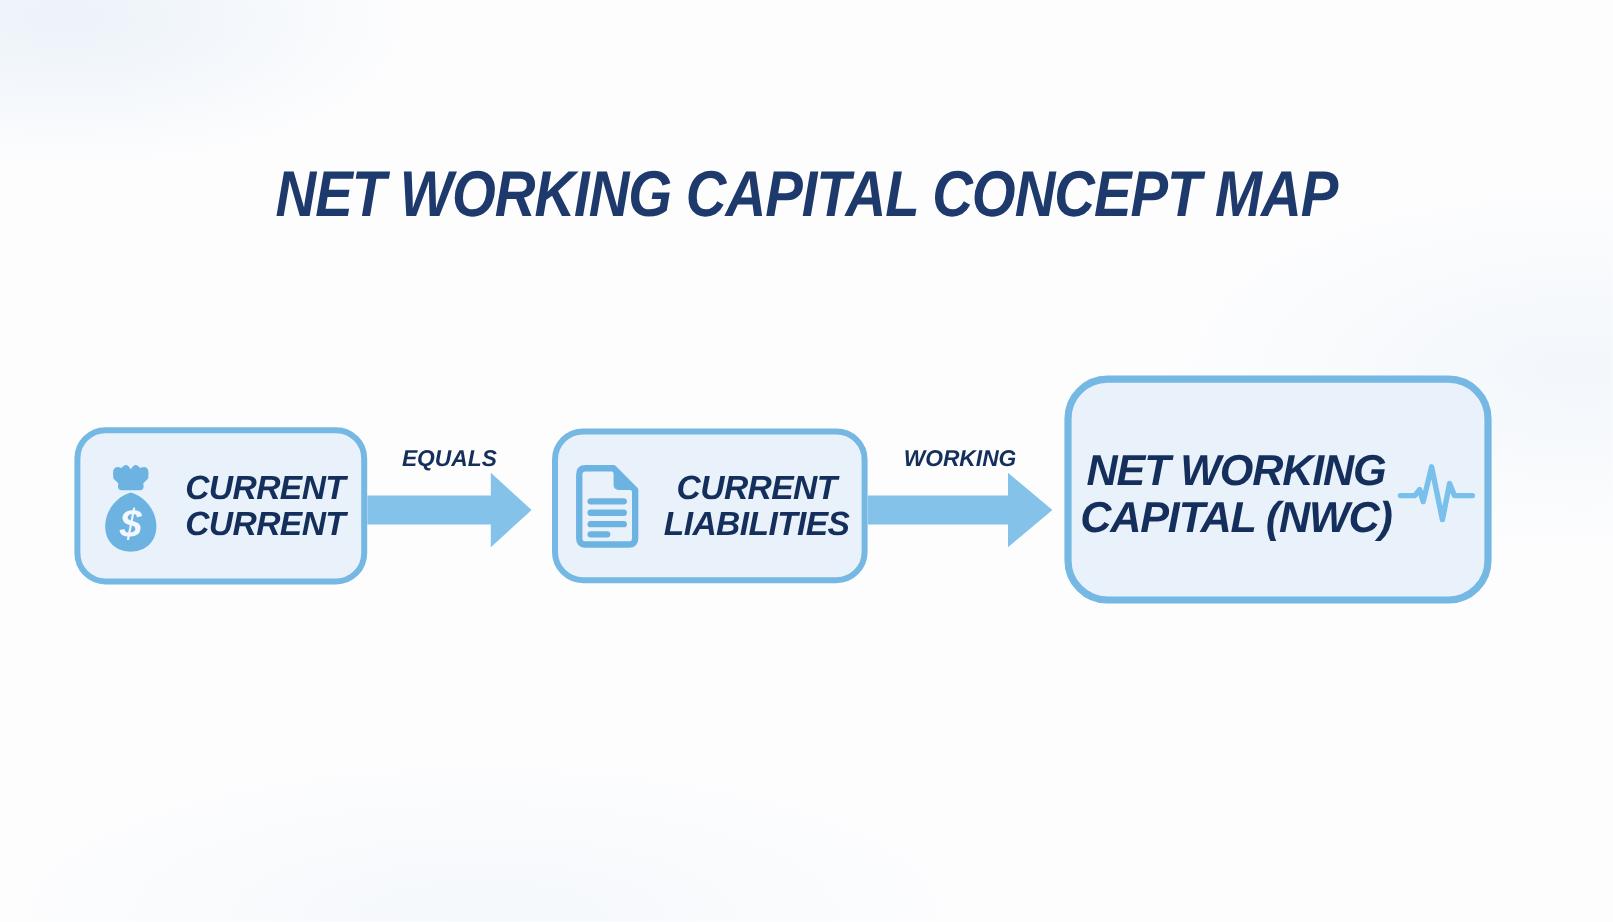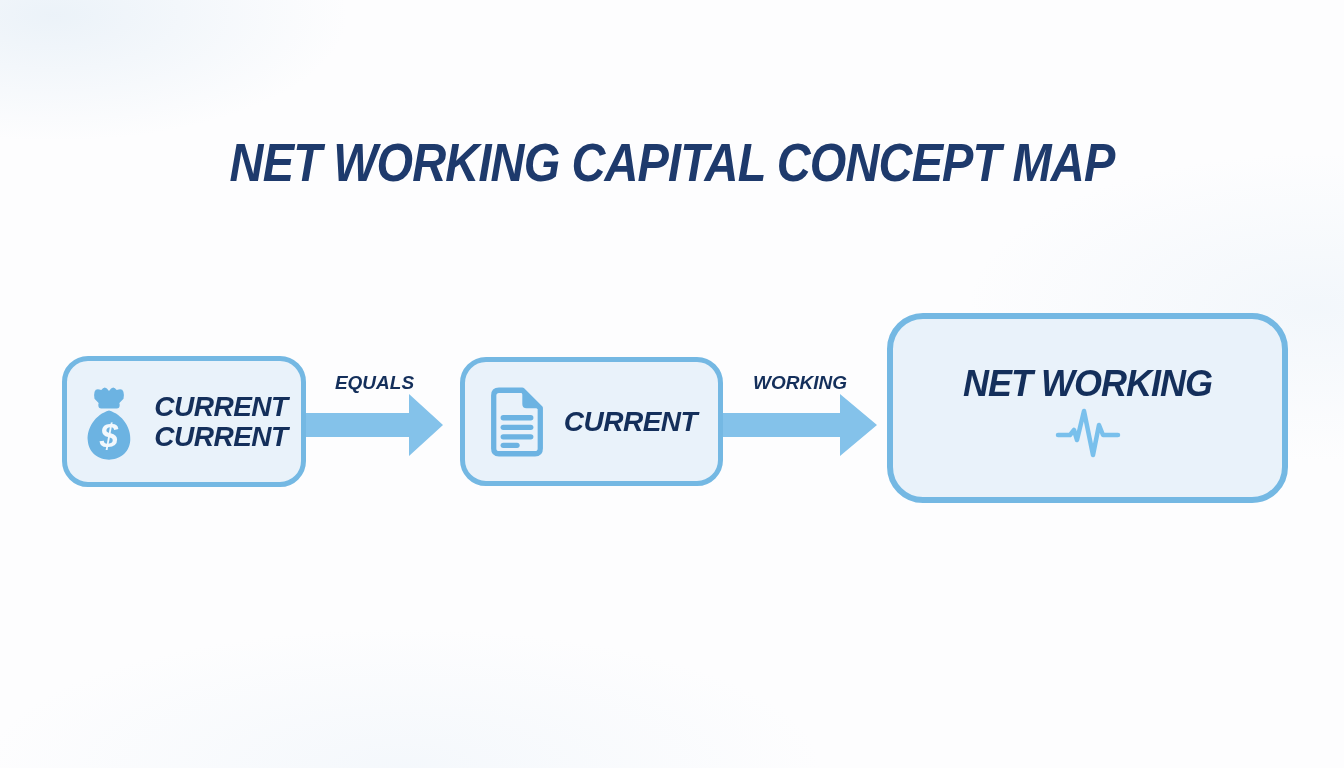--- a/index.html
+++ b/index.html
@@ -48,23 +48,23 @@
     background: var(--node-fill);
     border: 5px solid var(--node-border);
     border-radius: 26px;
     display: flex;
     align-items: center;
     justify-content: center;
   }
   .node-assets      { left: 62px;  top: 356px; width: 244px; height: 131px; gap: 16px; }
   .node-liabilities { left: 460px; top: 357px; width: 263px; height: 129px; gap: 16px; }
   .node-nwc {
-    left: 887px; top: 313px; width: 401px; height: 190px;
+    left: 887px; top: 313px; width: 356px; height: 190px;
     border-width: 6px; border-radius: 36px;
-    flex-direction: column; gap: 4px; padding-top: 6px;
+    flex-direction: row; gap: 4px; padding-top: 6px;
   }
   .labels {
     display: flex;
     flex-direction: column;
     align-items: center;
     color: var(--text-navy);
     font-weight: 700;
   }
   .labels.small span {
     font-size: 28px;
@@ -133,31 +133,33 @@
         <path class="doc-outline" d="M12,4 H34 L51,21 V59 Q51,64 46,64 H12 Q7,64 7,59 V9 Q7,4 12,4 Z"></path>
         <path class="doc-fold" d="M34,4 L51,21 H38 Q34,21 34,17 Z"></path>
         <line class="doc-line" x1="16" y1="30" x2="42" y2="30"></line>
         <line class="doc-line" x1="16" y1="39" x2="42" y2="39"></line>
         <line class="doc-line" x1="16" y1="48" x2="42" y2="48"></line>
         <line class="doc-line" x1="16" y1="56" x2="29" y2="56"></line>
       </svg>
     </span>
     <div class="labels small">
       <span>CURRENT</span>
+      <span>LIABILITIES</span>
     </div>
   </div>
 
   <div class="connector-label label-equals">WORKING</div>
   <svg class="arrow arrow-2" width="154" height="62" viewBox="0 0 154 62">
     <polygon points="0,19 117,19 117,0 154,31 117,62 117,43 0,43"></polygon>
   </svg>
 
   <div class="node node-nwc">
     <div class="labels big">
       <span>NET WORKING</span>
+      <span>CAPITAL (NWC)</span>
     </div>
     <span class="icon">
       <svg width="66" height="52" viewBox="0 0 66 52" aria-hidden="true">
         <polyline class="pulse-line" points="3,28 15,28 19,23 22,33 29,4 38,48 44,18 48,28 63,28"></polyline>
       </svg>
     </span>
   </div>
 
 </div>
 

